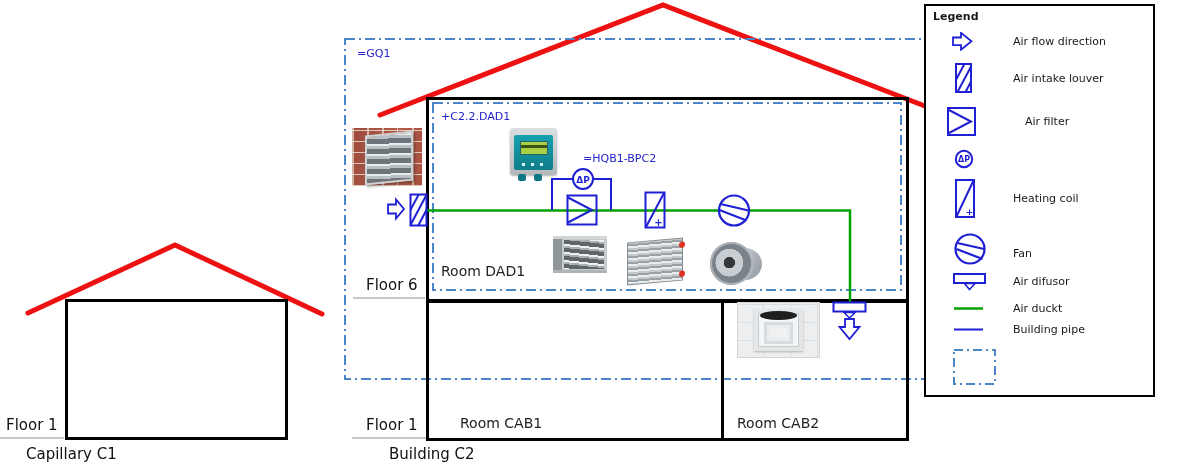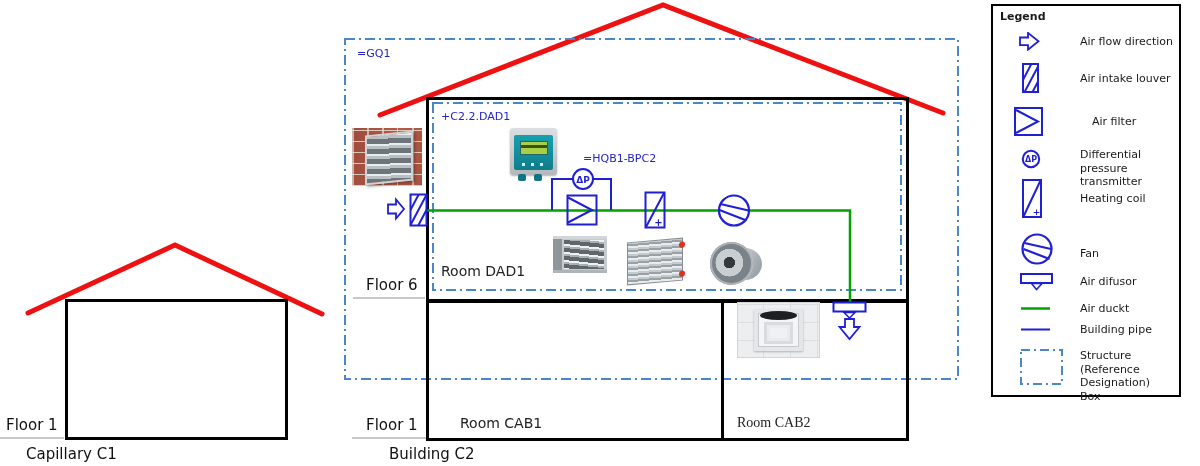--- a/index.html
+++ b/index.html
@@ -11,21 +11,21 @@
   .abs { position:absolute; }
   svg { position:absolute; left:0; top:0; }
   .lbl-big   { font-size:15px; color:#111; white-space:nowrap; }
   .lbl-room  { font-size:14px; color:#222; white-space:nowrap; }
   .lbl-blue  { font-size:11px; color:#2323cc; white-space:nowrap; }
   .underline { height:2px; background:#c8c8c8; }
   .sym-text  { fill:#1f1fd4; font-family:"DejaVu Sans",sans-serif; font-weight:bold; }
 
   
   .legend {
-    position:absolute; left:991px; top:4px; width:190px; height:393px;
+    position:absolute; left:924px; top:4px; width:231px; height:393px;
     border:2px solid #000; background:#fff; box-sizing:border-box;
   }
   .legend-title { position:absolute; left:7px; top:4px; font-size:11px; font-weight:bold; }
   .legend-label { position:absolute; left:87px; font-size:11px; line-height:13.5px; white-space:pre-line; }
   .legend-icon  { position:absolute; }
 
   
   .photo { position:absolute; }
   .brick-photo { left:352px; top:128px; width:70px; height:58px;
     background:
@@ -177,21 +177,21 @@
     <div class="ceiling-dark"></div>
     <div class="ceiling-inner"></div>
   </div>
 
   <div class="abs lbl-blue" style="left:357px; top:47px;">=GQ1</div>
   <div class="abs lbl-blue" style="left:441px; top:110px;">+C2.2.DAD1</div>
   <div class="abs lbl-blue" style="left:583px; top:152px;">=HQB1-BPC2</div>
 
   <div class="abs lbl-room" style="left:441px; top:263px;">Room DAD1</div>
   <div class="abs lbl-room" style="left:442px; top:415px;margin-left:18px;">Room CAB1</div>
-  <div class="abs lbl-room" style="left:737px; top:415px;font-family:Liberation Serif, serif;">Room CAB2</div>
+  <div class="abs lbl-room" style="left:737px; top:415px;">Room CAB2</div>
 
   <div class="abs lbl-big" style="left:366px; top:276px;">Floor 6</div>
   <div class="abs lbl-big" style="left:366px; top:416px;">Floor 1</div>
   <div class="abs lbl-big" style="left:389px; top:445px;">Building C2</div>
   <div class="abs lbl-big" style="left:6px;   top:416px;">Floor 1</div>
   <div class="abs lbl-big" style="left:26px;  top:445px;">Capillary C1</div>
 
   <div class="abs underline" style="left:0;     top:437px; width:64px;"></div>
   <div class="abs underline" style="left:353px; top:297px; width:72px;"></div>
   <div class="abs underline" style="left:352px; top:437px; width:74px;"></div>
@@ -230,22 +230,20 @@
       </g>
     </svg>
     <div class="legend-label" style="top:109px;margin-left:12px;">Air filter</div>
 
     <svg class="legend-icon" style="left:28px; top:143px;" width="20" height="20">
       <g fill="#fff" stroke-width="2" stroke="#1f1fd4">
         <circle cx="10" cy="10" r="8.2"></circle>
       </g>
       <text x="10" y="13" text-anchor="middle" font-size="8" class="sym-text">ΔP</text>
     </svg>
-    <div class="legend-label" style="top:142px;">Differential pressure
-transmitter</div>
 
     <svg class="legend-icon" style="left:29px; top:173px;" width="21" height="40">
       <g fill="none" stroke-width="2" stroke="#1f1fd4">
         <rect x="1" y="1" width="18" height="37"></rect>
         <line x1="1.5" y1="37.5" x2="18.5" y2="1.5"></line>
       </g>
       <text x="14.5" y="36" text-anchor="middle" font-size="9" class="sym-text">+</text>
     </svg>
     <div class="legend-label" style="top:186px;">Heating coil</div>
 
@@ -278,18 +276,15 @@
         <line x1="0" y1="2.5" x2="29" y2="2.5"></line>
       </g>
     </svg>
     <div class="legend-label" style="top:317px;">Building pipe</div>
 
     <svg class="legend-icon" style="left:26px; top:342px;" width="46" height="39">
       <g fill="none" stroke-width="2" stroke-dasharray="9 4 2 4" stroke="#4a86c8">
         <rect x="2" y="2" width="41" height="34"></rect>
       </g>
     </svg>
-    <div class="legend-label" style="top:343px;">Structure
-(Reference Designation)
-Box</div>
   </div>
 
 </div>
 
 </body></html>

